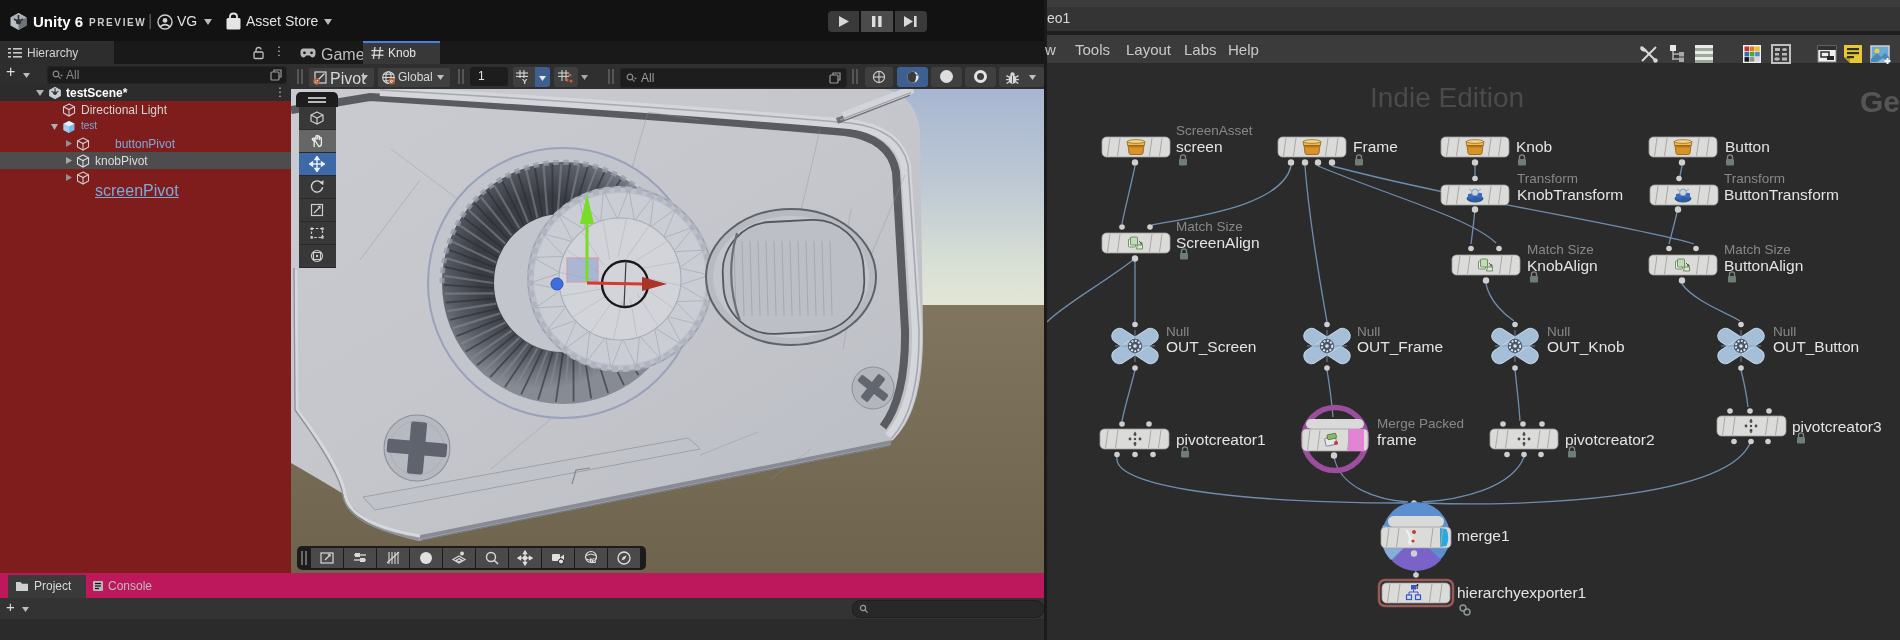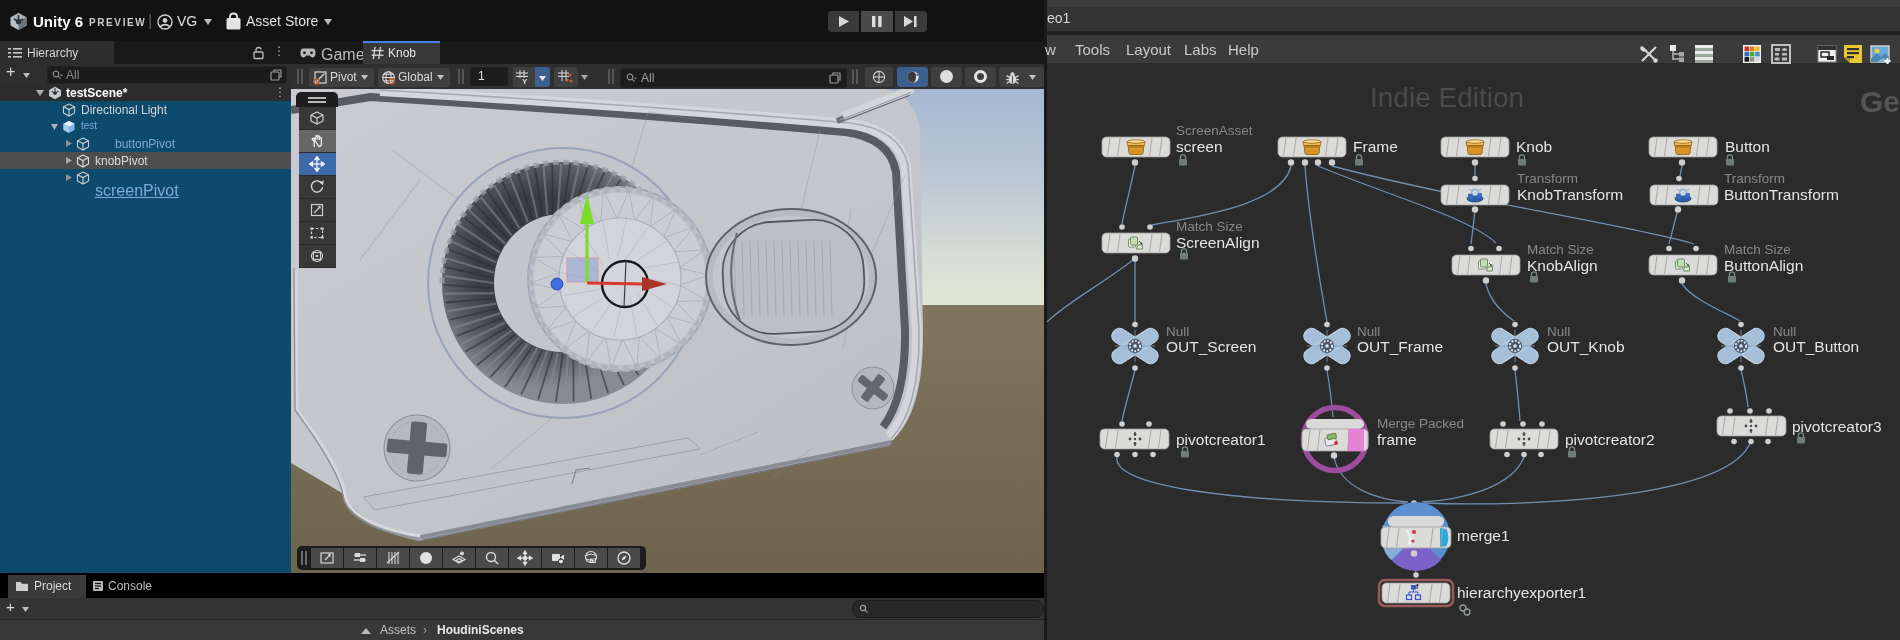--- a/index.html
+++ b/index.html
@@ -107,21 +107,21 @@
           <polygon points="8,4.8 11,4.8 9.5,6.6" fill="#8a8a8a"></polygon>
         </svg>
       <div class="abs txt" style="left:18px;top:1px;font-size:12px;color:#888888;">All</div>
       <svg class="abs" style="left:222px;top:2px;" width="12" height="12" viewBox="0 0 12 12">
           <rect x="1" y="3" width="8" height="8" rx="1" fill="none" stroke="#9a9a9a" stroke-width="1.2"></rect>
           <path d="M4,3 L4,1 L11,1 L11,8 L9,8" fill="none" stroke="#9a9a9a" stroke-width="1.2"></path>
         </svg>
     </div>
   </div>
 
-  <div class="abs" style="left:0;top:84px;width:291px;height:489px;background:#0c4a6e;">
+  <div class="abs" style="left:0;top:84px;width:291px;height:489px;background:#7f1d1d;">
     <div class="abs" style="left:0;top:0;width:291px;height:17px;background:#2c2c2c;"></div>
     <div class="abs" style="left:0;top:68px;width:291px;height:17px;background:#4d4d4d;"></div>
 
     <svg class="abs" style="left:35px;top:5px;" width="10" height="8">
         <polygon points="1,1 9,1 5,7" fill="#b0b0b0"></polygon>
       </svg>
     <svg class="abs" style="left:48px;top:2px;" width="14" height="14" viewBox="0 0 19 19">
       <polygon points="9.5,1 17.5,5.5 17.5,13.5 9.5,18 1.5,13.5 1.5,5.5" fill="#c8cdd2"></polygon>
       <circle cx="9.5" cy="9.7" r="2.4" fill="#30343a"></circle>
       <rect x="8.8" y="3" width="1.5" height="6" fill="#30343a"></rect>
@@ -189,21 +189,21 @@
 
   <div class="abs" style="left:291px;top:64px;width:753px;height:25px;background:#2f2f2f;">
     <div class="abs" style="left:6px;top:5px;width:2px;height:15px;background:#565656;"></div>
     <div class="abs" style="left:10px;top:5px;width:2px;height:15px;background:#565656;"></div>
     <div class="abs" style="left:18px;top:4px;width:65px;height:19px;background:#3f3f3f;border-radius:2px;"></div>
     <svg class="abs" style="left:22px;top:6px;" width="15" height="15" viewBox="0 0 15 15">
         <rect x="2" y="2" width="11" height="11" fill="none" stroke="#d8d8d8" stroke-width="1.2"></rect>
         <line x1="3.5" y1="11.5" x2="11.5" y2="3.5" stroke="#d8d8d8" stroke-width="1.2"></line>
         <circle cx="3.5" cy="11.5" r="2.6" fill="none" stroke="#c8622e" stroke-width="1.4"></circle>
       </svg>
-    <div class="abs txt" style="left:39px;top:6px;font-size:12px;color:#d8d8d8;">Pivot</div>
+    <div class="abs txt" style="left:39px;top:6px;font-size:16px;color:#d8d8d8;">Pivot</div>
     <svg class="abs" style="left:69px;top:10px;" width="9" height="7">
         <polygon points="1,1 8,1 4.5,6" fill="#c2c2c2"></polygon>
       </svg>
     <div class="abs" style="left:87px;top:4px;width:72px;height:19px;background:#3f3f3f;border-radius:2px;"></div>
     <svg class="abs" style="left:90px;top:6px;" width="15" height="15" viewBox="0 0 15 15">
         <g fill="none" stroke="#d8d8d8" stroke-width="1.1">
           <circle cx="7.5" cy="7.5" r="5.8"></circle>
           <ellipse cx="7.5" cy="7.5" rx="2.6" ry="5.8"></ellipse>
           <line x1="1.7" y1="7.5" x2="13.3" y2="7.5"></line>
           <line x1="2.5" y1="4.2" x2="12.5" y2="4.2"></line>
@@ -515,21 +515,21 @@
       <path d="M3,5.5 Q8,2.5 13,5.5 M3,9 Q8,12 13,9" fill="none" stroke="#e0e0e0" stroke-width="1"></path>
       <rect x="7" y="8" width="6" height="5" rx="1" fill="#e0e0e0"></rect>
       <text x="7.6" y="12.3" font-size="4.5" fill="#1c1c1c" font-family="Liberation Sans">76</text>
     </svg>
 <div class="abs" style="left:608px;top:548px;width:32px;height:20px;background:#4a4a4a;"></div>
 <svg class="abs" style="left:616px;top:550px;" width="16" height="16" viewBox="0 0 16 16">
       <circle cx="8" cy="8" r="6" fill="none" stroke="#e0e0e0" stroke-width="1.3"></circle>
       <polygon points="10.5,5.5 9,9 5.5,10.5 7,7" fill="#e0e0e0"></polygon>
     </svg>
 
-  <div class="abs" style="left:0;top:573px;width:1044px;height:25px;background:#000000;">
+  <div class="abs" style="left:0;top:573px;width:1044px;height:25px;background:#be185d;">
     <div class="abs" style="left:8px;top:2px;width:78px;height:23px;background:#3a3a3a;"></div>
     <svg class="abs" style="left:15px;top:7px;" width="14" height="12" viewBox="0 0 14 12">
         <path d="M1,2 L5.5,2 L7,3.8 L13,3.8 L13,11 L1,11 Z" fill="#cfcfcf"></path>
       </svg>
     <div class="abs txt" style="left:34px;top:6px;font-size:12px;color:#d8d8d8;">Project</div>
     <svg class="abs" style="left:92px;top:7px;" width="12" height="12" viewBox="0 0 12 12">
         <rect x="1" y="1" width="10" height="10" rx="1" fill="#b8b8b8"></rect>
         <line x1="3" y1="3.5" x2="9" y2="3.5" stroke="#131313" stroke-width="1.2"></line>
         <line x1="3" y1="6" x2="9" y2="6" stroke="#131313" stroke-width="1.2"></line>
         <line x1="3" y1="8.5" x2="7" y2="8.5" stroke="#131313" stroke-width="1.2"></line>
@@ -543,28 +543,20 @@
         <polygon points="1,1 8,1 4.5,6" fill="#bdbdbd"></polygon>
       </svg>
     <div class="abs" style="left:852px;top:2px;width:190px;height:16px;background:#282828;border:1px solid #1e1e1e;border-radius:8px;">
       <svg class="abs" style="left:6px;top:3px;" width="10" height="10" viewBox="0 0 10 10">
           <circle cx="4" cy="4" r="2.6" fill="none" stroke="#9a9a9a" stroke-width="1.2"></circle>
           <line x1="6" y1="6" x2="8.6" y2="8.6" stroke="#9a9a9a" stroke-width="1.2"></line>
         </svg>
     </div>
   </div>
 
-  <div class="abs" style="left:0;top:619px;width:1044px;height:21px;background:#383838;border-top:1px solid #262626;box-sizing:border-box;">
-    <svg class="abs" style="left:360px;top:7px;" width="12" height="8">
-        <polygon points="6,1 11,7 1,7" fill="#b8b8b8"></polygon>
-      </svg>
-    <div class="abs txt" style="left:380px;top:3px;font-size:12px;color:#c2c2c2;">Assets</div>
-    <div class="abs txt" style="left:423px;top:3px;font-size:12px;color:#9a9a9a;">›</div>
-    <div class="abs txt" style="left:437px;top:3px;font-size:12px;font-weight:bold;color:#e8e8e8;">HoudiniScenes</div>
-  </div>
 </div>
 
 <div class="abs" style="left:1044px;top:0;width:3px;height:640px;background:#1a1a1a;"></div>
 
 <div class="abs" style="left:1047px;top:0;width:853px;height:640px;background:#2b2b2b;">
   <div class="abs" style="left:0;top:0;width:853px;height:7px;background:#3c3c3c;"></div>
   <div class="abs" style="left:0;top:7px;width:853px;height:24px;background:#343434;"></div>
   <div class="abs txt" style="left:0px;top:10px;font-size:14px;color:#d8d8d8;">eo1</div>
   <div class="abs" style="left:0;top:31px;width:853px;height:4px;background:#1f1f1f;"></div>
   <div class="abs" style="left:0;top:35px;width:853px;height:29px;background:#3b3b3b;border-bottom:1px solid #2a2a2a;box-sizing:border-box;">

